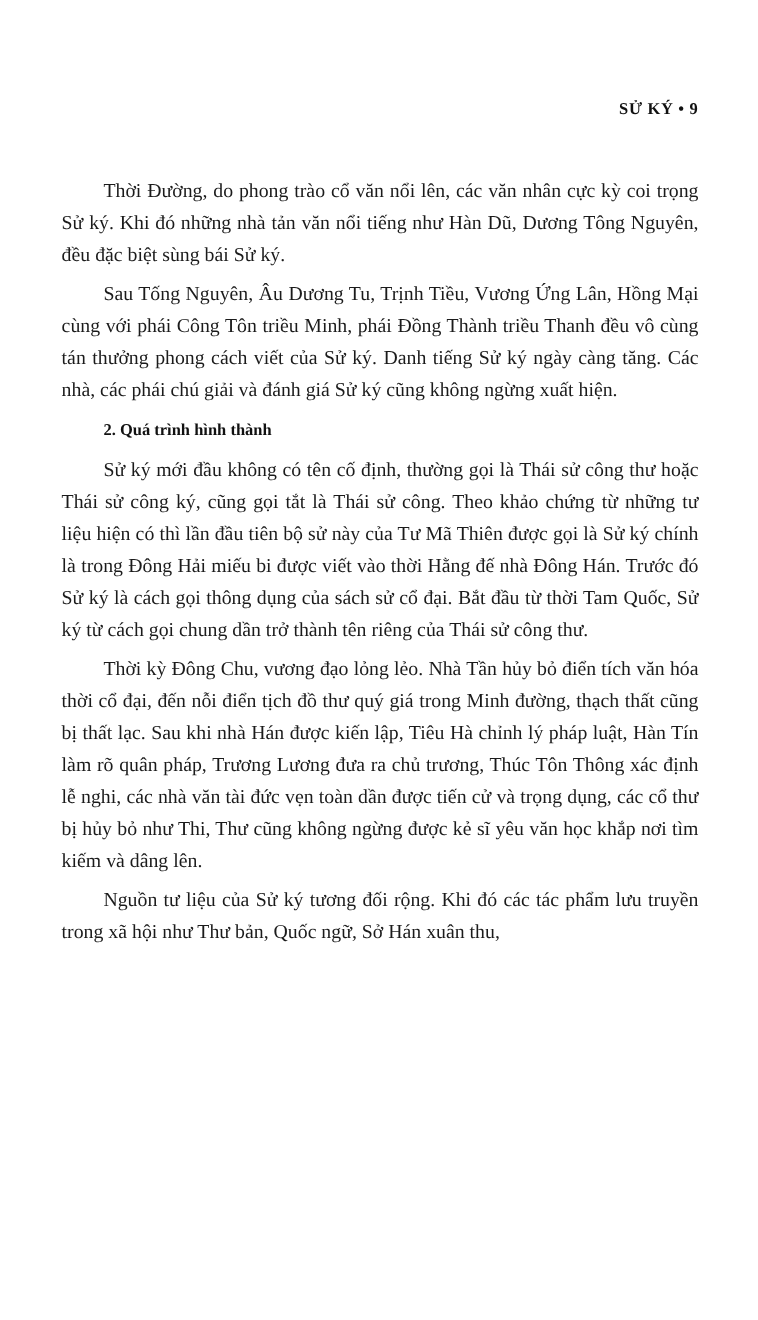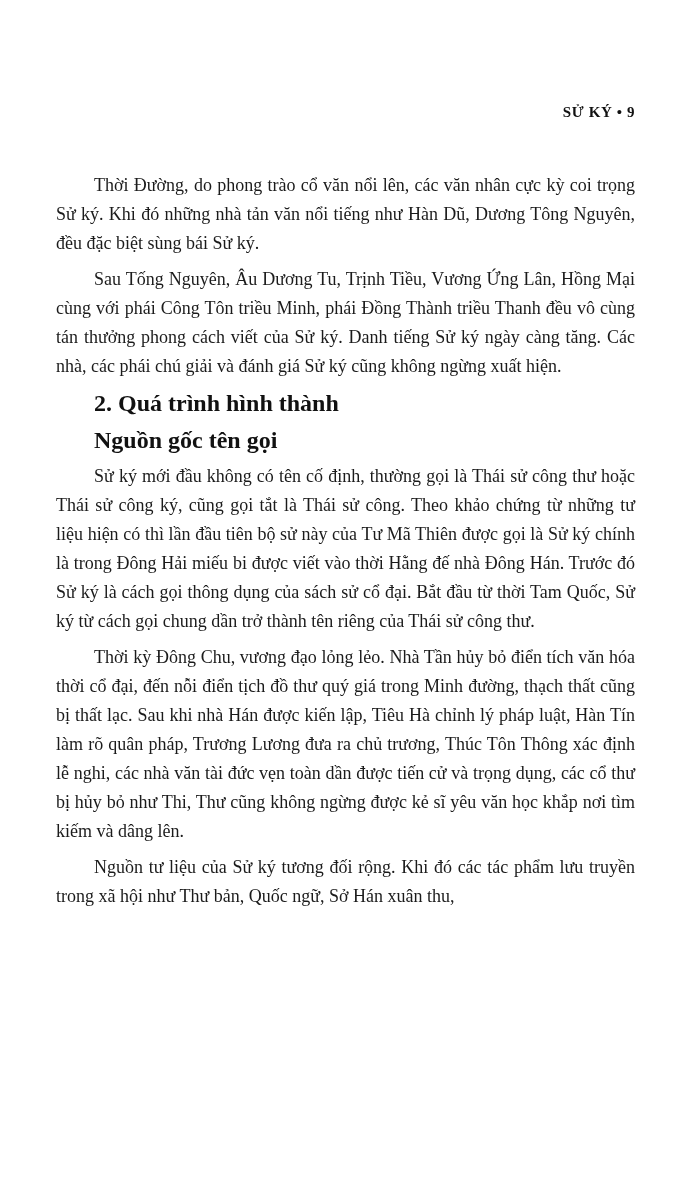--- a/index.html
+++ b/index.html
@@ -12,33 +12,33 @@
     font-family: "Liberation Serif", "DejaVu Serif", serif;
     color: #1b1b1b;
     padding: 88px 54px 0 56px;
     overflow: hidden;
   }
   .running-head {
     text-align: right;
     font-weight: 700;
     font-size: 15px;
     letter-spacing: 0.6px;
-    margin: 16px 0 50px 0;
+    margin: 4px 0 50px 0;
     color: #111111;
   }
   .body-text p {
     font-size: 18px;
     line-height: 29px;
     text-align: justify;
     text-indent: 38px;
     margin: 0 0 7px 0;
   }
   .sect-heading,
   .sub-heading {
-    font-size: 24px;
+    font-size: 15px;
     line-height: 29px;
     font-weight: 700;
     text-indent: 38px;
     margin: 8px 0 7px 0;
     color: #111111;
   }
   .it { }
 </style>
 </head>
 <body>
@@ -48,21 +48,20 @@
   <div class="running-head">SỬ KÝ  •  9</div>
 
   <div class="body-text">
 
     <p><span>Thời Đường, do phong trào cổ văn nổi lên, các văn nhân cực kỳ coi trọng </span><span class="it">Sử ký</span><span>. Khi đó những nhà tản văn nổi tiếng như Hàn Dũ, Dương Tông Nguyên, đều đặc biệt sùng bái </span><span class="it">Sử ký</span><span>.</span></p>
 
     <p><span>Sau Tống Nguyên, Âu Dương Tu, Trịnh Tiều, Vương Ứng Lân, Hồng Mại cùng với phái Công Tôn triều Minh, phái Đồng Thành triều Thanh đều vô cùng tán thưởng phong cách viết của </span><span class="it">Sử ký</span><span>. Danh tiếng </span><span class="it">Sử ký</span><span> ngày càng tăng. Các nhà, các phái chú giải và đánh giá </span><span class="it">Sử ký</span><span> cũng không ngừng xuất hiện.</span></p>
 
     <div class="sect-heading">2. Quá trình hình thành</div>
 
-    <div class="sub-heading">Nguồn gốc tên gọi</div>
 
     <p><span class="it">Sử ký</span><span> mới đầu không có tên cố định, thường gọi là </span><span class="it">Thái sử công thư</span><span> hoặc </span><span class="it">Thái sử công ký,</span><span> cũng gọi tắt là </span><span class="it">Thái sử công</span><span>. Theo khảo chứng từ những tư liệu hiện có thì lần đầu tiên bộ sử này của Tư Mã Thiên được gọi là </span><span class="it">Sử ký</span><span> chính là trong </span><span class="it">Đông Hải miếu bi</span><span> được viết vào thời Hằng đế nhà Đông Hán. Trước đó </span><span class="it">Sử ký</span><span> là cách gọi thông dụng của sách sử cổ đại. Bắt đầu từ thời Tam Quốc, </span><span class="it">Sử ký</span><span> từ cách gọi chung dần trở thành tên riêng của </span><span class="it">Thái sử công thư.</span></p>
 
 
     <p><span>Thời kỳ Đông Chu, vương đạo lỏng lẻo. Nhà Tần hủy bỏ điển tích văn hóa thời cổ đại, đến nỗi điển tịch đồ thư quý giá trong Minh đường, thạch thất cũng bị thất lạc. Sau khi nhà Hán được kiến lập, Tiêu Hà chỉnh lý pháp luật, Hàn Tín làm rõ quân pháp, Trương Lương đưa ra chủ trương, Thúc Tôn Thông xác định lễ nghi, các nhà văn tài đức vẹn toàn dần được tiến cử và trọng dụng, các cổ thư bị hủy bỏ như </span><span class="it">Thi, Thư</span><span> cũng không ngừng được kẻ sĩ yêu văn học khắp nơi tìm kiếm và dâng lên.</span></p>
 
 
     <p><span>Nguồn tư liệu của </span><span class="it">Sử ký</span><span> tương đối rộng. Khi đó các tác phẩm lưu truyền trong xã hội như </span><span class="it">Thư bản, Quốc ngữ, Sở Hán xuân thu,</span></p>
 
   </div>

